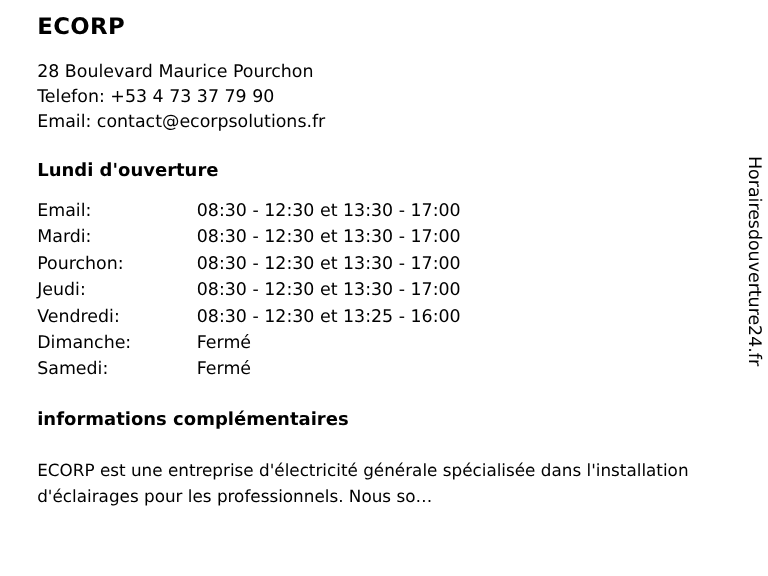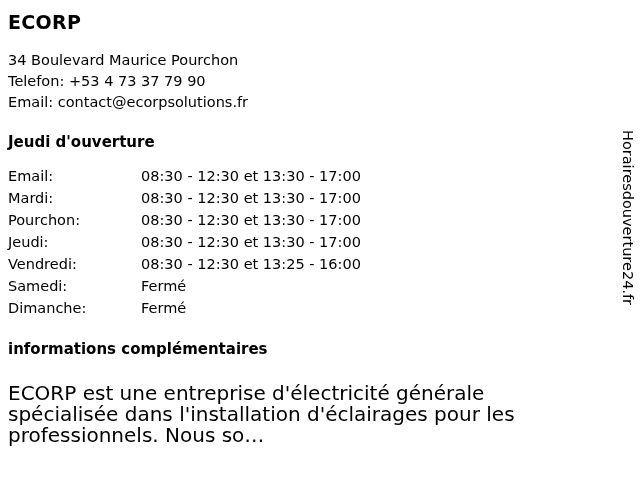--- a/index.html
+++ b/index.html
@@ -17,21 +17,21 @@
   }
   .page {
     position: absolute;
     left: 0;
     top: 0;
     width: 640px;
     height: 480px;
   }
   .content {
     position: absolute;
-    left: 8px;
+    left: 31px;
     top: 10px;
     width: 570px;
   }
   .company-name {
     font-size: 19px;
     font-weight: bold;
     letter-spacing: 0.3px;
     margin: 0 0 16px 0;
     line-height: 24px;
   }
@@ -64,21 +64,21 @@
     width: 125px;
     padding-right: 8px !important;
   }
   .info-title {
     font-size: 15px;
     font-weight: bold;
     margin: 0 0 24px 0;
     line-height: 19px;
   }
   .info-text {
-    font-size: 20px;
+    font-size: 14px;
     line-height: 21px;
     width: 565px;
   }
   .vertical-label {
     position: absolute;
     right: 4px;
     top: 130px;
     font-size: 14.5px;
     writing-mode: vertical-rl;
     text-orientation: mixed;
@@ -89,26 +89,26 @@
 </head>
 <body>
 
 <div class="page">
 
   <div class="content">
 
     <h1 class="company-name">ECORP</h1>
 
     <div class="address-block">
-      <div class="address-line">34 Boulevard Maurice Pourchon</div>
+      <div class="address-line">28 Boulevard Maurice Pourchon</div>
       <div class="address-line">Telefon: +53 4 73 37 79 90</div>
       <div class="address-line">Email: contact@ecorpsolutions.fr</div>
     </div>
 
-    <h2 class="section-title">Jeudi d'ouverture</h2>
+    <h2 class="section-title">Lundi d'ouverture</h2>
 
     <table class="hours-table">
       <tbody>
         <tr>
           <td class="hours-day">Email:</td>
           <td class="hours-time">08:30 - 12:30 et 13:30 - 17:00</td>
         </tr>
         <tr>
           <td class="hours-day">Mardi:</td>
           <td class="hours-time">08:30 - 12:30 et 13:30 - 17:00</td>
@@ -119,25 +119,25 @@
         </tr>
         <tr>
           <td class="hours-day">Jeudi:</td>
           <td class="hours-time">08:30 - 12:30 et 13:30 - 17:00</td>
         </tr>
         <tr>
           <td class="hours-day">Vendredi:</td>
           <td class="hours-time">08:30 - 12:30 et 13:25 - 16:00</td>
         </tr>
         <tr>
-          <td class="hours-day">Samedi:</td>
+          <td class="hours-day">Dimanche:</td>
           <td class="hours-time">Fermé</td>
         </tr>
         <tr>
-          <td class="hours-day">Dimanche:</td>
+          <td class="hours-day">Samedi:</td>
           <td class="hours-time">Fermé</td>
         </tr>
       </tbody>
     </table>
 
     <h2 class="info-title">informations complémentaires</h2>
 
     <p class="info-text">ECORP est une entreprise d'électricité générale spécialisée dans l'installation d'éclairages pour les professionnels. Nous so…</p>
 
   </div>

